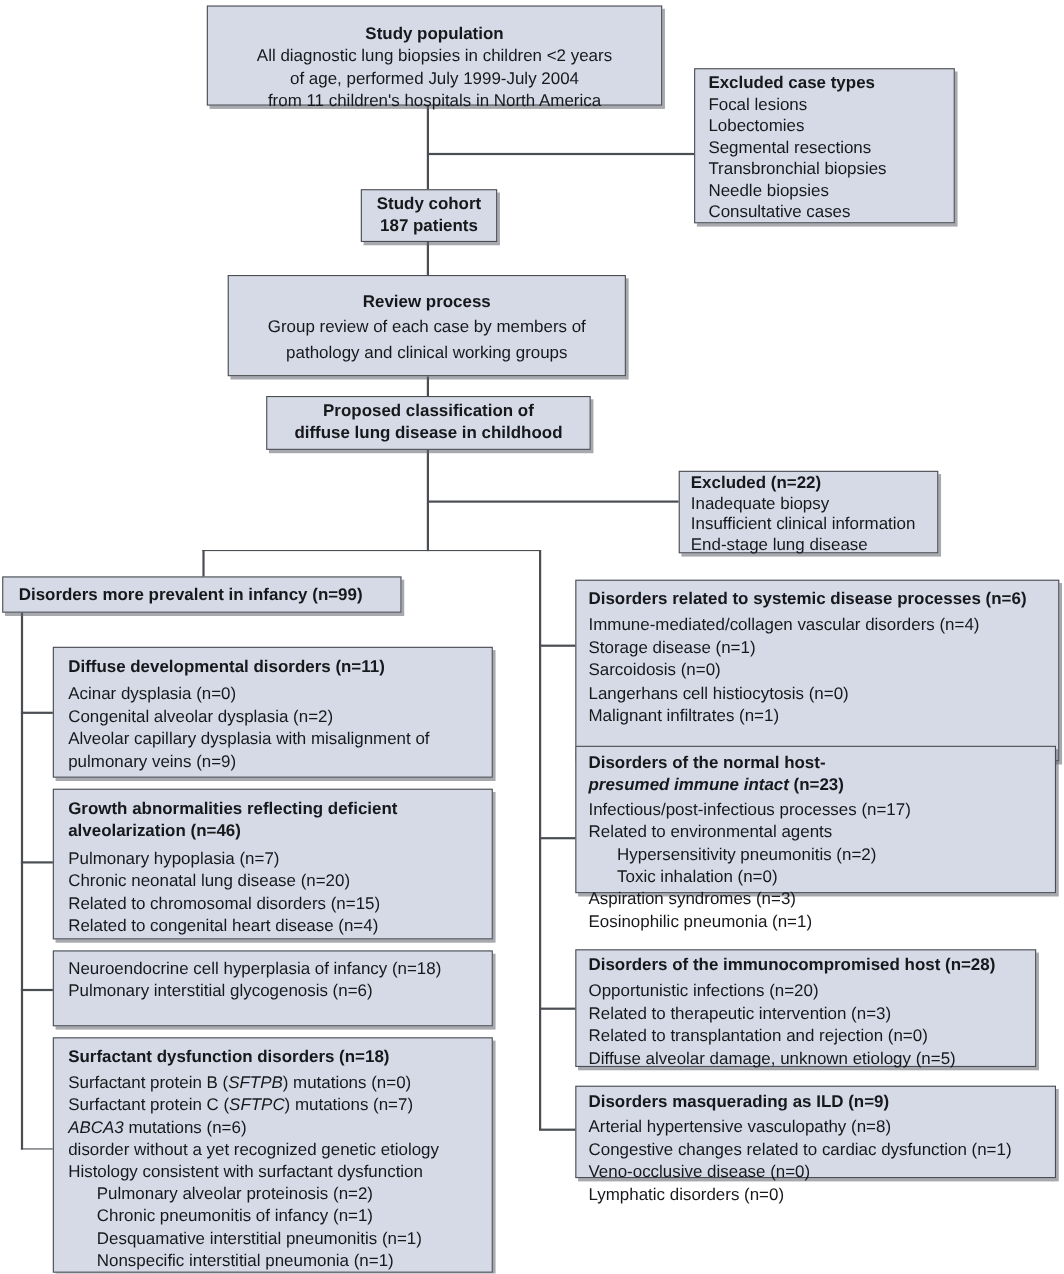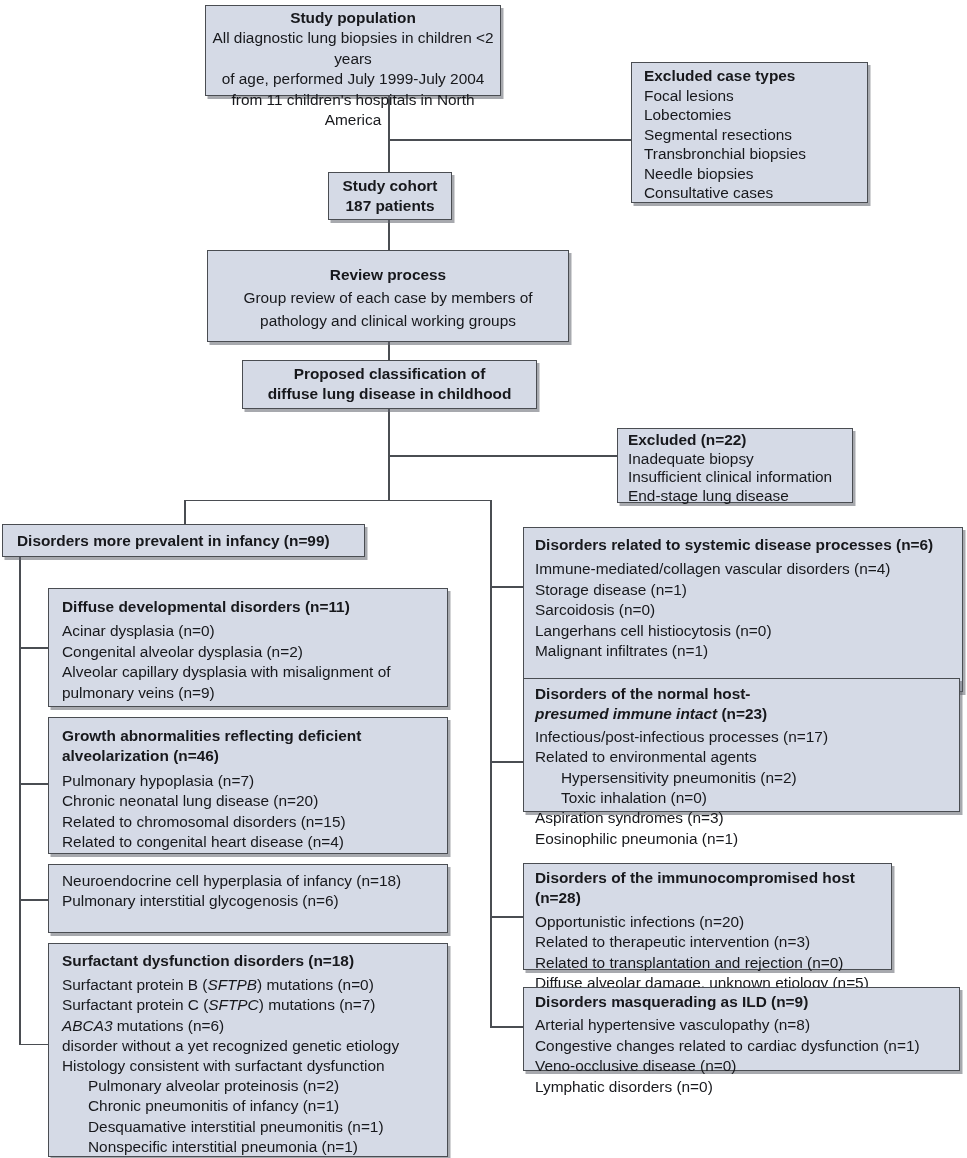--- a/index.html
+++ b/index.html
@@ -38,21 +38,21 @@
   <div class="ln" style="left:19px;top:556px;width:1.5px;height:489px"></div>
   <div class="ln" style="left:19px;top:647px;width:30px;height:1.5px"></div>
   <div class="ln" style="left:19px;top:783px;width:30px;height:1.5px"></div>
   <div class="ln" style="left:19px;top:899px;width:30px;height:1.5px"></div>
   <div class="ln" style="left:19px;top:1043.5px;width:30px;height:1.5px"></div>
   <div class="ln" style="left:490px;top:586px;width:34px;height:1.5px"></div>
   <div class="ln" style="left:490px;top:761px;width:34px;height:1.5px"></div>
   <div class="ln" style="left:490px;top:916px;width:34px;height:1.5px"></div>
   <div class="ln" style="left:490px;top:1026px;width:34px;height:1.5px"></div>
 
-  <div class="box center" style="left:205px;top:5px;width:296px;height:91px;padding-top:2px">
+  <div class="box center" style="left:188px;top:5px;width:414px;height:91px;padding-top:15px">
     <div class="title">Study population</div>
     <div>All diagnostic lung biopsies in children &lt;2 years</div>
     <div>of age, performed July 1999-July 2004</div>
     <div>from 11 children's hospitals in North America</div>
   </div>
 
   <div class="box" style="left:631px;top:62px;width:237px;height:141px;padding:3px 8px 0 12px;line-height:19.5px">
     <div class="title" style="margin-bottom:0">Excluded case types</div>
     <div class="item">Focal lesions</div>
     <div class="item">Lobectomies</div>
@@ -137,21 +137,21 @@
     <div class="title">Disorders of the normal host-</div>
     <div class="title" style="margin-bottom:2px"><span class="ital-bold">presumed immune intact</span><span> (n=23)</span></div>
     <div class="item">Infectious/post-infectious processes (n=17)</div>
     <div class="item">Related to environmental agents</div>
     <div class="item indent">Hypersensitivity pneumonitis (n=2)</div>
     <div class="item indent">Toxic inhalation (n=0)</div>
     <div class="item">Aspiration syndromes (n=3)</div>
     <div class="item">Eosinophilic pneumonia (n=1)</div>
   </div>
 
-  <div class="box" style="left:523px;top:863px;width:369px;height:107px;padding:4px 8px 12px 11px">
+  <div class="box" style="left:523px;top:863px;width:419px;height:107px;padding:4px 8px 12px 11px">
     <div class="title" style="margin-bottom:3px">Disorders of the immunocompromised host (n=28)</div>
     <div class="item">Opportunistic infections (n=20)</div>
     <div class="item">Related to therapeutic intervention (n=3)</div>
     <div class="item">Related to transplantation and rejection (n=0)</div>
     <div class="item">Diffuse alveolar damage, unknown etiology (n=5)</div>
   </div>
 
   <div class="box" style="left:523px;top:987px;width:437px;height:84px;padding:4px 8px 0 11px">
     <div class="title" style="margin-bottom:3px">Disorders masquerading as ILD (n=9)</div>
     <div class="item">Arterial hypertensive vasculopathy (n=8)</div>

